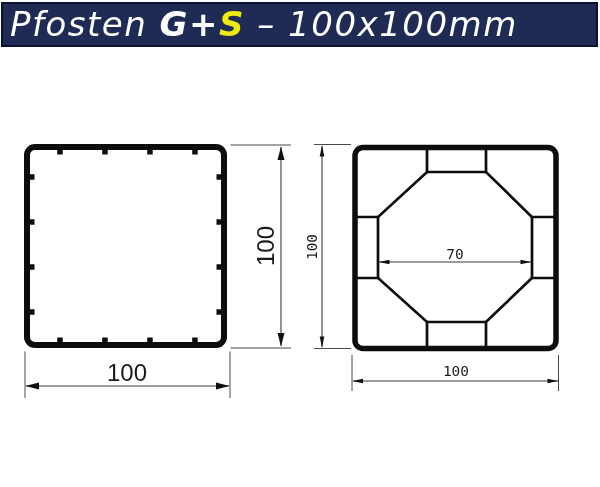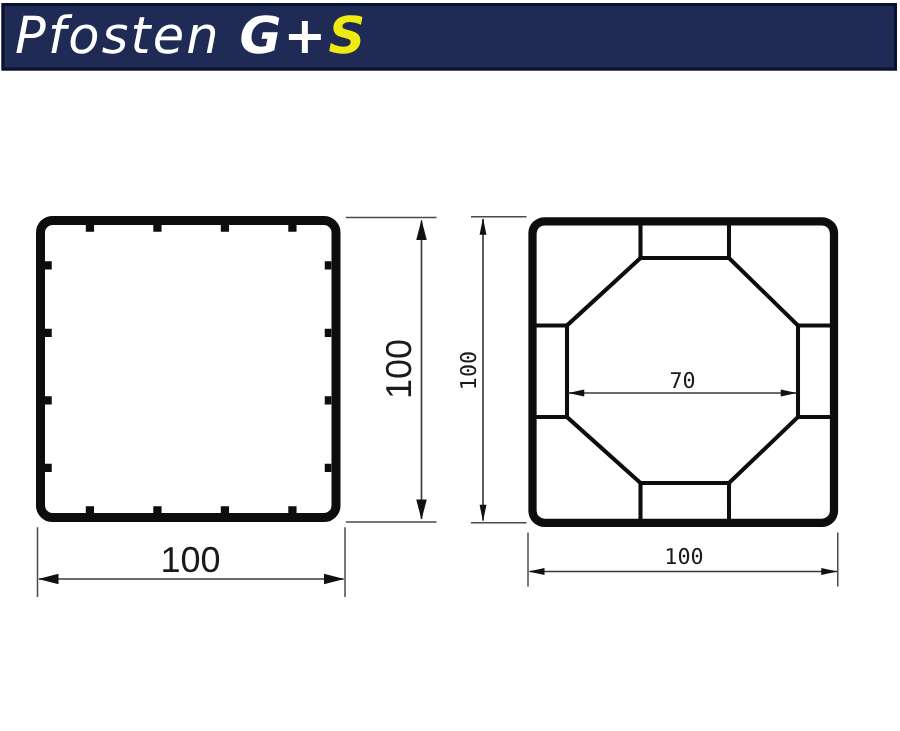--- a/index.html
+++ b/index.html
@@ -31,21 +31,21 @@
   .dim{stroke:#3a3a3a;stroke-width:1.1;fill:none;}
   .arr{fill:#111111;stroke:none;}
   .dimtext-lg{font-family:"Liberation Sans",sans-serif;font-size:24px;fill:#1a1a1a;}
   .dimtext-sm{font-family:"DejaVu Sans Mono",monospace;font-size:14.5px;fill:#1a1a1a;}
 </style>
 </head>
 <body>
 
 <div class="stage">
 
-  <header class="title-bar"><span>Pfosten </span><span class="tb">G+</span><span class="tb ty">S</span></header>
+  <header class="title-bar"><span>Pfosten </span><span class="tb">G+</span><span class="tb ty">S</span><span> – 100x100mm</span></header>
 
   <svg class="draw" viewBox="0 0 600 487">
 
     <g>
       <rect class="wall" x="27" y="147" width="197" height="198" rx="8"></rect>
 
       <path class="tabs" d="
         M57.2 150 h5.5 v4.5 h-5.5 Z  M102.2 150 h5.5 v4.5 h-5.5 Z  M147.2 150 h5.5 v4.5 h-5.5 Z  M192.2 150 h5.5 v4.5 h-5.5 Z
         M57.2 337.5 h5.5 v4.5 h-5.5 Z M102.2 337.5 h5.5 v4.5 h-5.5 Z M147.2 337.5 h5.5 v4.5 h-5.5 Z M192.2 337.5 h5.5 v4.5 h-5.5 Z
         M30 174.2 h4.5 v5.5 h-4.5 Z  M30 219.2 h4.5 v5.5 h-4.5 Z  M30 264.2 h4.5 v5.5 h-4.5 Z  M30 309.2 h4.5 v5.5 h-4.5 Z

